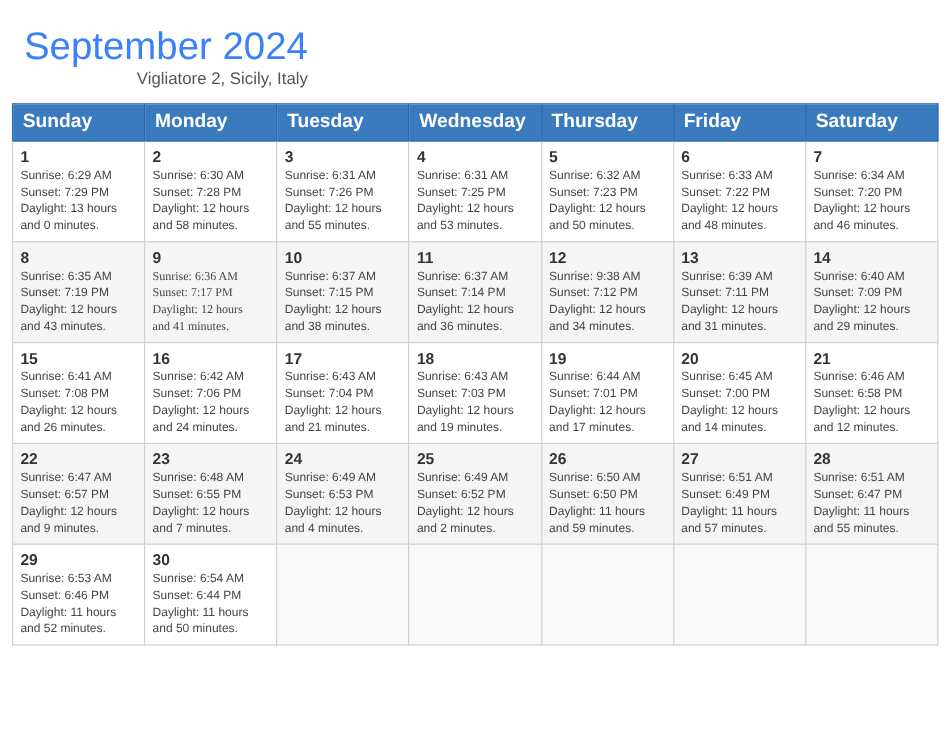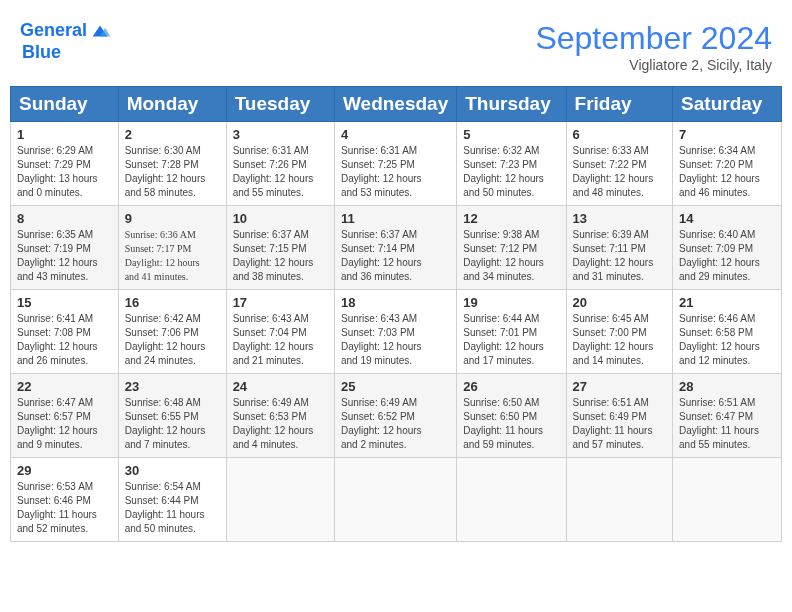--- a/index.html
+++ b/index.html
@@ -49,21 +49,21 @@
     .calendar {
       width: 100%;
       border-collapse: collapse;
       margin-top: 8px;
     }
     .calendar th {
       background-color: #3a7abf;
       color: white;
       text-align: left;
       padding: 6px 8px;
-      font-size: 19px;
+      font-size: 16px;
       border: 1px solid #2a6aaf;
     }
     .calendar td {
       border: 1px solid #d0d0d0;
       vertical-align: top;
       padding: 5px 6px;
       width: 14.28%;
       min-height: 70px;
       background: #fff;
     }
@@ -83,34 +83,20 @@
       line-height: 1.4;
     }
     .empty-cell {
       background: #f9f9f9 !important;
     }
   </style>
 </head>
 <body>
 
 <div class="header">
-  <div class="logo">
-    <div>
-      <div style="display:flex;align-items:center;">
-        <span class="logo-text">
-          <span>General</span>
-        </span>
-        <svg class="logo-icon" viewBox="0 0 30 25" xmlns="http://www.w3.org/2000/svg">
-          <polygon points="5,20 15,5 25,20" fill="#1a73e8"></polygon>
-          <polygon points="15,20 22,8 29,20" fill="#3a9ae8" opacity="0.7"></polygon>
-        </svg>
-      </div>
-      <div style="font-size:18px;font-weight:bold;color:#1a73e8;margin-left:2px;">Blue</div>
-    </div>
-  </div>
   <div class="title-block">
     <div class="month-title">September 2024</div>
     <div class="subtitle">Vigliatore 2, Sicily, Italy</div>
   </div>
 </div>
 
 <table class="calendar">
   <thead>
     <tr>
     <th>Sunday</th>

